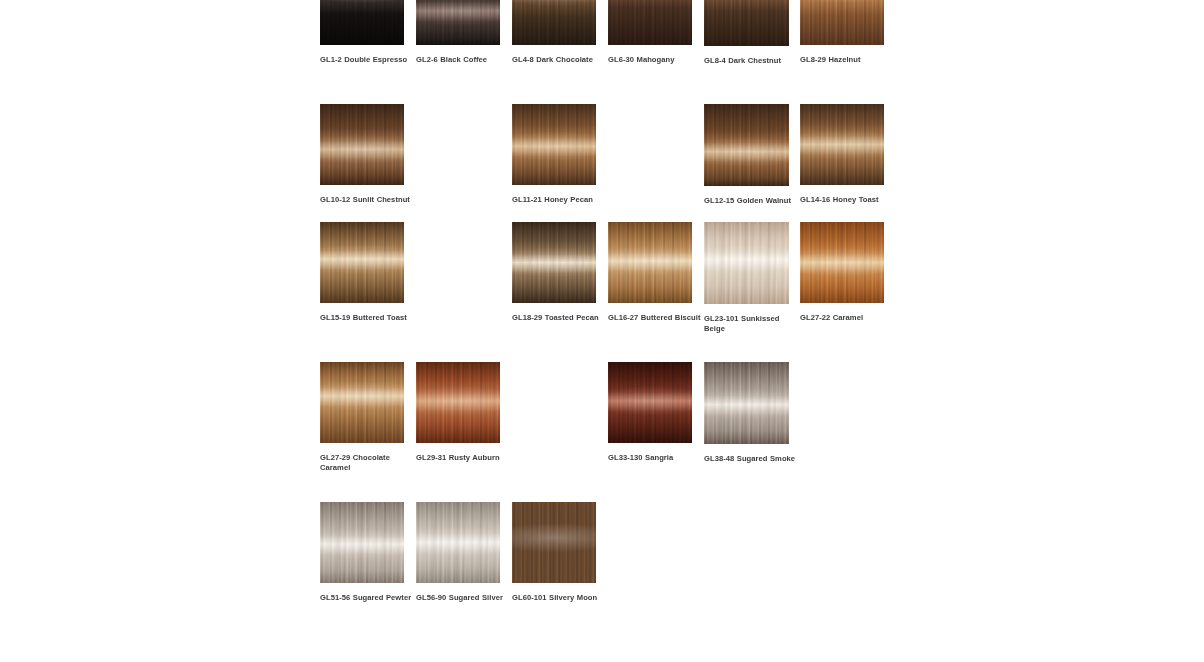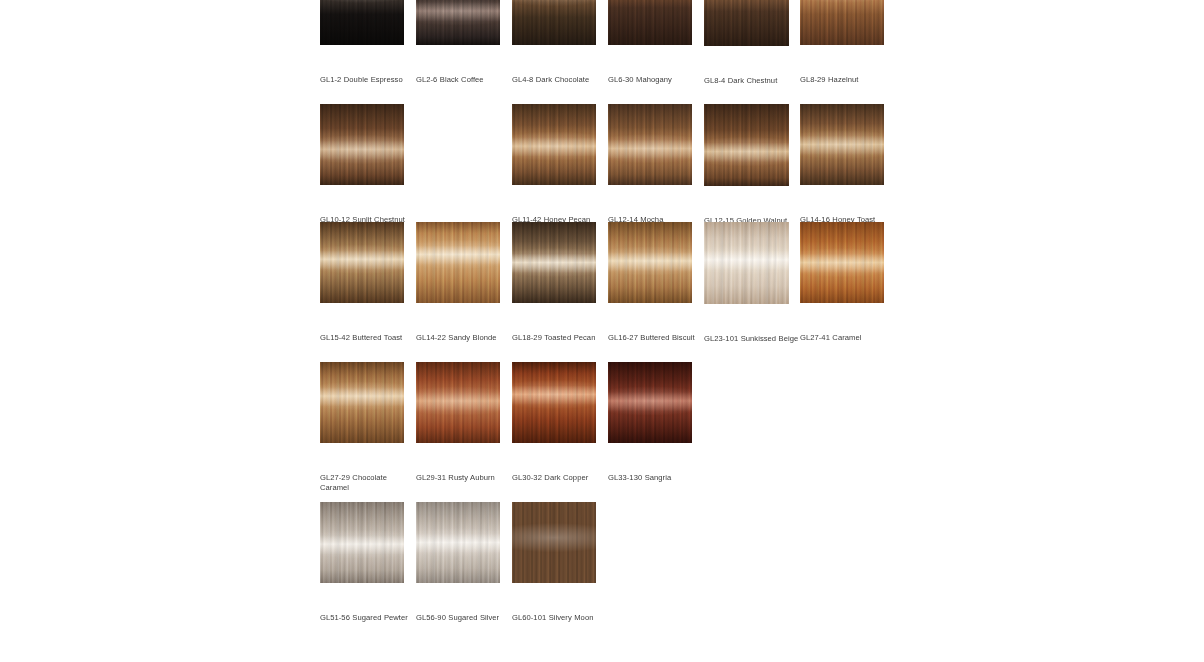--- a/index.html
+++ b/index.html
@@ -86,27 +86,28 @@
       rgba(0,0,0,0.35) 19px,
       rgba(0,0,0,0.00) 23px
     );
   }
   .sheen {
     position: absolute;
     inset: 0;
   }
 
   .swatch-label {
-    margin-top: 30px;
+    margin-top: 10px;
     font-size: 7.6px;
     line-height: 10.2px;
     color: #3c3c3c;
     letter-spacing: 0.05px;
     width: 96px;
     word-spacing: 0.3px;
+    font-weight: bold;
   }
 </style>
 </head>
 <body>
 
 <div id="swatch-gallery">
     <div class="swatch-row" style="height: 140px;">
       <div class="swatch-cell c0">
         <div class="swatch-image" style="background: linear-gradient(rgb(9, 8, 7) 0%, rgb(20, 17, 16) 4%, rgb(59, 50, 44) 19%, rgb(185, 171, 160) 30%, rgb(59, 50, 44) 43%, rgb(20, 17, 16) 62%, rgb(9, 8, 7) 100%);">
           <div class="strands"></div>
@@ -164,29 +165,21 @@
           <div class="sheen" style="background: radial-gradient(120% 26% at 50% 56%, rgba(255, 255, 255, 0.255) 0%, rgba(255, 255, 255, 0) 70%);"></div>
         </div>
         <div class="swatch-label">GL10-12 Sunlit Chestnut</div>
       </div>
       <div class="swatch-cell c2">
         <div class="swatch-image" style="background: linear-gradient(rgb(72, 48, 28) 0%, rgb(122, 81, 49) 26%, rgb(168, 117, 71) 41%, rgb(224, 188, 142) 52%, rgb(168, 117, 71) 65%, rgb(122, 81, 49) 84%, rgb(72, 48, 28) 100%);">
           <div class="strands"></div>
           <div class="strands2"></div>
           <div class="sheen" style="background: radial-gradient(120% 26% at 50% 52%, rgba(255, 255, 255, 0.255) 0%, rgba(255, 255, 255, 0) 70%);"></div>
         </div>
-        <div class="swatch-label">GL11-42 Honey Pecan</div>
-      </div>
-      <div class="swatch-cell c3">
-        <div class="swatch-image" style="background: linear-gradient(rgb(76, 50, 32) 0%, rgb(125, 84, 51) 29%, rgb(169, 118, 74) 44%, rgb(221, 185, 141) 55%, rgb(169, 118, 74) 68%, rgb(125, 84, 51) 87%, rgb(76, 50, 32) 100%);">
-          <div class="strands"></div>
-          <div class="strands2"></div>
-          <div class="sheen" style="background: radial-gradient(120% 26% at 50% 55%, rgba(255, 255, 255, 0.247) 0%, rgba(255, 255, 255, 0) 70%);"></div>
-        </div>
-        <div class="swatch-label">GL12-14 Mocha</div>
+        <div class="swatch-label">GL11-21 Honey Pecan</div>
       </div>
       <div class="swatch-cell c4">
         <div class="swatch-image" style="background: linear-gradient(rgb(63, 40, 24) 0%, rgb(110, 71, 42) 32%, rgb(156, 107, 66) 47%, rgb(220, 187, 142) 58%, rgb(156, 107, 66) 71%, rgb(110, 71, 42) 90%, rgb(63, 40, 24) 100%);">
           <div class="strands"></div>
           <div class="strands2"></div>
           <div class="sheen" style="background: radial-gradient(120% 26% at 50% 58%, rgba(255, 255, 255, 0.263) 0%, rgba(255, 255, 255, 0) 70%);"></div>
         </div>
         <div class="swatch-label">GL12-15 Golden Walnut</div>
       </div>
       <div class="swatch-cell c5">
@@ -198,29 +191,21 @@
         <div class="swatch-label">GL14-16 Honey Toast</div>
       </div>
     </div>
     <div class="swatch-row" style="height: 140px;">
       <div class="swatch-cell c0">
         <div class="swatch-image" style="background: linear-gradient(rgb(85, 56, 31) 0%, rgb(138, 102, 64) 20%, rgb(182, 140, 92) 35%, rgb(238, 216, 180) 46%, rgb(182, 140, 92) 59%, rgb(138, 102, 64) 78%, rgb(85, 56, 31) 100%);">
           <div class="strands"></div>
           <div class="strands2"></div>
           <div class="sheen" style="background: radial-gradient(120% 26% at 50% 46%, rgba(255, 255, 255, 0.27) 0%, rgba(255, 255, 255, 0) 70%);"></div>
         </div>
-        <div class="swatch-label">GL15-42 Buttered Toast</div>
-      </div>
-      <div class="swatch-cell c1">
-        <div class="swatch-image" style="background: linear-gradient(rgb(138, 90, 48) 0%, rgb(192, 138, 82) 14%, rgb(214, 168, 114) 29%, rgb(245, 226, 194) 40%, rgb(214, 168, 114) 53%, rgb(192, 138, 82) 72%, rgb(138, 90, 48) 100%);">
-          <div class="strands"></div>
-          <div class="strands2"></div>
-          <div class="sheen" style="background: radial-gradient(120% 26% at 50% 40%, rgba(255, 255, 255, 0.27) 0%, rgba(255, 255, 255, 0) 70%);"></div>
-        </div>
-        <div class="swatch-label">GL14-22 Sandy Blonde</div>
+        <div class="swatch-label">GL15-19 Buttered Toast</div>
       </div>
       <div class="swatch-cell c2">
         <div class="swatch-image" style="background: linear-gradient(rgb(58, 42, 28) 0%, rgb(107, 83, 59) 24%, rgb(155, 125, 92) 39%, rgb(236, 220, 194) 50%, rgb(155, 125, 92) 63%, rgb(107, 83, 59) 82%, rgb(58, 42, 28) 100%);">
           <div class="strands"></div>
           <div class="strands2"></div>
           <div class="sheen" style="background: radial-gradient(120% 26%, rgba(255, 255, 255, 0.275) 0%, rgba(255, 255, 255, 0) 70%);"></div>
         </div>
         <div class="swatch-label">GL18-29 Toasted Pecan</div>
       </div>
       <div class="swatch-cell c3">
@@ -238,56 +223,56 @@
           <div class="sheen" style="background: radial-gradient(120% 26% at 50% 46%, rgba(255, 255, 255, 0.24) 0%, rgba(255, 255, 255, 0) 70%);"></div>
         </div>
         <div class="swatch-label">GL23-101 Sunkissed Beige</div>
       </div>
       <div class="swatch-cell c5">
         <div class="swatch-image" style="background: linear-gradient(rgb(138, 74, 28) 0%, rgb(182, 106, 47) 24%, rgb(207, 140, 77) 39%, rgb(240, 205, 153) 50%, rgb(207, 140, 77) 63%, rgb(182, 106, 47) 82%, rgb(138, 74, 28) 100%);">
           <div class="strands"></div>
           <div class="strands2"></div>
           <div class="sheen" style="background: radial-gradient(120% 26%, rgba(255, 255, 255, 0.263) 0%, rgba(255, 255, 255, 0) 70%);"></div>
         </div>
-        <div class="swatch-label">GL27-41 Caramel</div>
+        <div class="swatch-label">GL27-22 Caramel</div>
       </div>
     </div>
     <div class="swatch-row" style="height: 140px;">
       <div class="swatch-cell c0">
         <div class="swatch-image" style="background: linear-gradient(rgb(110, 70, 36) 0%, rgb(160, 110, 64) 16%, rgb(194, 145, 93) 31%, rgb(238, 210, 169) 42%, rgb(194, 145, 93) 55%, rgb(160, 110, 64) 74%, rgb(110, 70, 36) 100%);">
           <div class="strands"></div>
           <div class="strands2"></div>
           <div class="sheen" style="background: radial-gradient(120% 26% at 50% 42%, rgba(255, 255, 255, 0.263) 0%, rgba(255, 255, 255, 0) 70%);"></div>
         </div>
         <div class="swatch-label">GL27-29 Chocolate Caramel</div>
       </div>
       <div class="swatch-cell c1">
         <div class="swatch-image" style="background: linear-gradient(rgb(99, 44, 20) 0%, rgb(154, 74, 40) 22%, rgb(184, 108, 66) 37%, rgb(224, 163, 116) 48%, rgb(184, 108, 66) 61%, rgb(154, 74, 40) 80%, rgb(99, 44, 20) 100%);">
           <div class="strands"></div>
           <div class="strands2"></div>
           <div class="sheen" style="background: radial-gradient(120% 26% at 50% 48%, rgba(255, 255, 255, 0.235) 0%, rgba(255, 255, 255, 0) 70%);"></div>
         </div>
         <div class="swatch-label">GL29-31 Rusty Auburn</div>
       </div>
-      <div class="swatch-cell c2">
-        <div class="swatch-image" style="background: linear-gradient(rgb(82, 32, 12) 0%, rgb(140, 60, 28) 14%, rgb(174, 90, 46) 29%, rgb(230, 162, 114) 40%, rgb(174, 90, 46) 53%, rgb(140, 60, 28) 72%, rgb(82, 32, 12) 100%);">
-          <div class="strands"></div>
-          <div class="strands2"></div>
-          <div class="sheen" style="background: radial-gradient(120% 26% at 50% 40%, rgba(255, 255, 255, 0.247) 0%, rgba(255, 255, 255, 0) 70%);"></div>
-        </div>
-        <div class="swatch-label">GL30-32 Dark Copper</div>
-      </div>
       <div class="swatch-cell c3">
         <div class="swatch-image" style="background: linear-gradient(rgb(51, 16, 10) 0%, rgb(90, 34, 22) 22%, rgb(124, 52, 35) 37%, rgb(192, 112, 88) 48%, rgb(124, 52, 35) 61%, rgb(90, 34, 22) 80%, rgb(51, 16, 10) 100%);">
           <div class="strands"></div>
           <div class="strands2"></div>
           <div class="sheen" style="background: radial-gradient(120% 26% at 50% 48%, rgba(255, 255, 255, 0.216) 0%, rgba(255, 255, 255, 0) 70%);"></div>
         </div>
         <div class="swatch-label">GL33-130 Sangria</div>
       </div>
+      <div class="swatch-cell c4">
+        <div class="swatch-image" style="background: linear-gradient(rgb(110, 97, 88) 0%, rgb(162, 150, 140) 26%, rgb(192, 180, 168) 41%, rgb(242, 235, 225) 52%, rgb(192, 180, 168) 65%, rgb(162, 150, 140) 84%, rgb(110, 97, 88) 100%);">
+          <div class="strands"></div>
+          <div class="strands2"></div>
+          <div class="sheen" style="background: radial-gradient(120% 26% at 50% 52%, rgba(255, 255, 255, 0.255) 0%, rgba(255, 255, 255, 0) 70%);"></div>
+        </div>
+        <div class="swatch-label">GL38-48 Sugared Smoke</div>
+      </div>
     </div>
     <div class="swatch-row" style="height: 140px;">
       <div class="swatch-cell c0">
         <div class="swatch-image" style="background: linear-gradient(rgb(140, 129, 119) 0%, rgb(184, 173, 161) 26%, rgb(207, 197, 186) 41%, rgb(246, 241, 233) 52%, rgb(207, 197, 186) 65%, rgb(184, 173, 161) 84%, rgb(140, 129, 119) 100%);">
           <div class="strands"></div>
           <div class="strands2"></div>
           <div class="sheen" style="background: radial-gradient(120% 26% at 50% 52%, rgba(255, 255, 255, 0.247) 0%, rgba(255, 255, 255, 0) 70%);"></div>
         </div>
         <div class="swatch-label">GL51-56 Sugared Pewter</div>
       </div>

